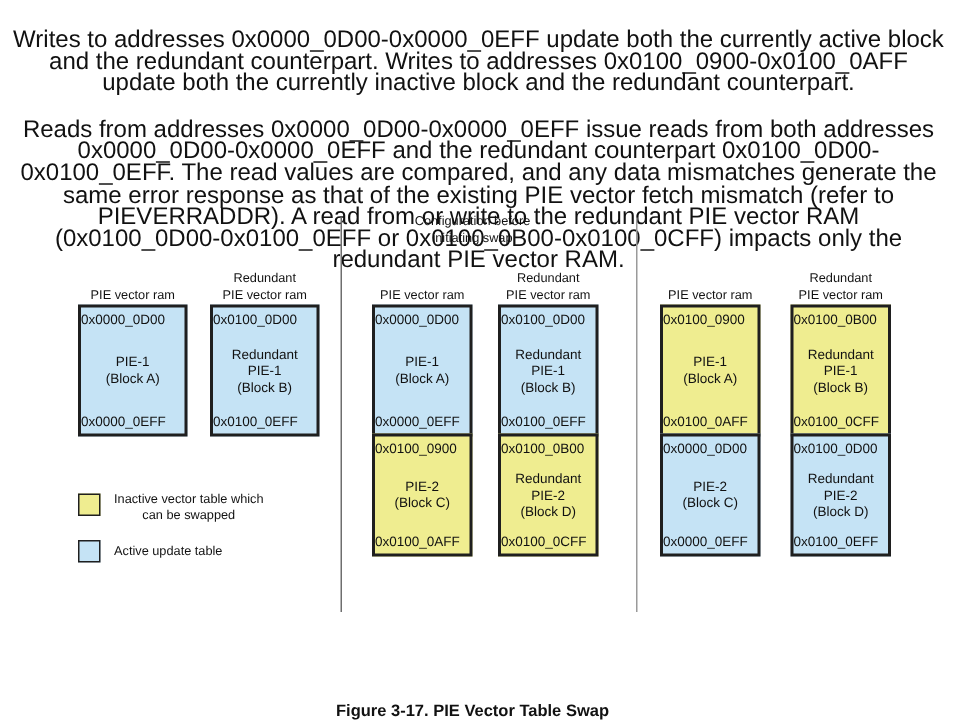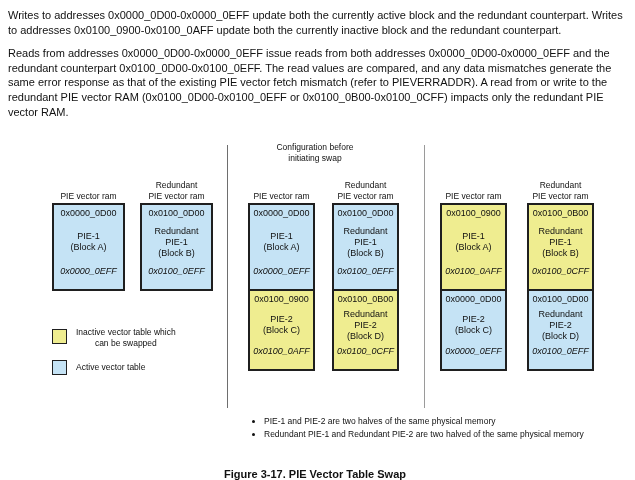--- a/index.html
+++ b/index.html
@@ -12,21 +12,21 @@
   .page{
     position:relative;
     width:635px;height:480px;
     background:#fff;
     font-family:"Liberation Sans","DejaVu Sans",sans-serif;
     color:var(--text);
     overflow:hidden;
   }
   
   .doc-text{position:absolute;left:8px;top:4px;width:622px;}
-  .doc-text p{margin:4px 0 9px 0;font-size:11px;line-height:14.6px;text-align:left;}
+  .doc-text p{margin:16px 0 9px 0;font-size:16px;line-height:14.6px;text-align:center;}
   
   .divider{position:absolute;top:145px;height:263px;width:1px;background:#6e6e6e;}
   .divider.d1{left:227px;}
   .divider.d2{left:424px;background:#9a9a9a;}
   
   .group-title{
     position:absolute;font-size:8.5px;line-height:10.5px;
     text-align:center;white-space:pre-line;
   }
   .gt1{left:37px;top:142px;width:190px;}
@@ -54,24 +54,24 @@
   .bx-g3c2{left:527px;width:67px;}
   .section{
     box-sizing:border-box;border:2px solid var(--line);
     display:flex;flex-direction:column;
   }
   .section.h1{height:88px;}
   .section.h2{height:82px;margin-top:-2px;}
   .section.active{background:var(--active-fill);}
   .section.inactive{background:var(--inactive-fill);}
   .addr{
-    flex:0 0 auto;font-size:9px;line-height:12px;text-align:center;
+    flex:0 0 auto;font-size:9px;line-height:12px;text-align:left;
   }
   .addr.top{padding-top:2px;}
-  .addr.bottom{padding-bottom:12px;font-style:italic;}
+  .addr.bottom{padding-bottom:2px;}
   .block-name{
     flex:1 1 auto;display:flex;align-items:center;justify-content:center;
     text-align:center;font-size:9px;line-height:11px;white-space:pre-line;
   }
   
   .legend-swatch{
     position:absolute;left:52px;width:15px;height:15px;
     box-sizing:border-box;border:1.5px solid var(--line);
   }
   .sw1{top:329px;}
@@ -193,22 +193,18 @@
 PIE-2
 (Block D)</div>
       <div class="addr bottom">0x0100_0EFF</div>
     </div>
   </div>
 
   <div class="legend-swatch sw1 section inactive"></div>
   <div class="legend-label ll1">Inactive vector table which
 can be swapped</div>
   <div class="legend-swatch sw2 section active"></div>
-  <div class="legend-label ll2">Active vector table</div>
-
-  <ul class="notes">
-    <li>PIE-1 and PIE-2 are two halves of the same physical memory</li>
-    <li>Redundant PIE-1 and Redundant PIE-2 are two halved of the same physical memory</li>
-  </ul>
+  <div class="legend-label ll2">Active update table</div>
+
 
   <div class="caption">Figure 3-17. PIE Vector Table Swap</div>
 
 </div>
 
 </body></html>

